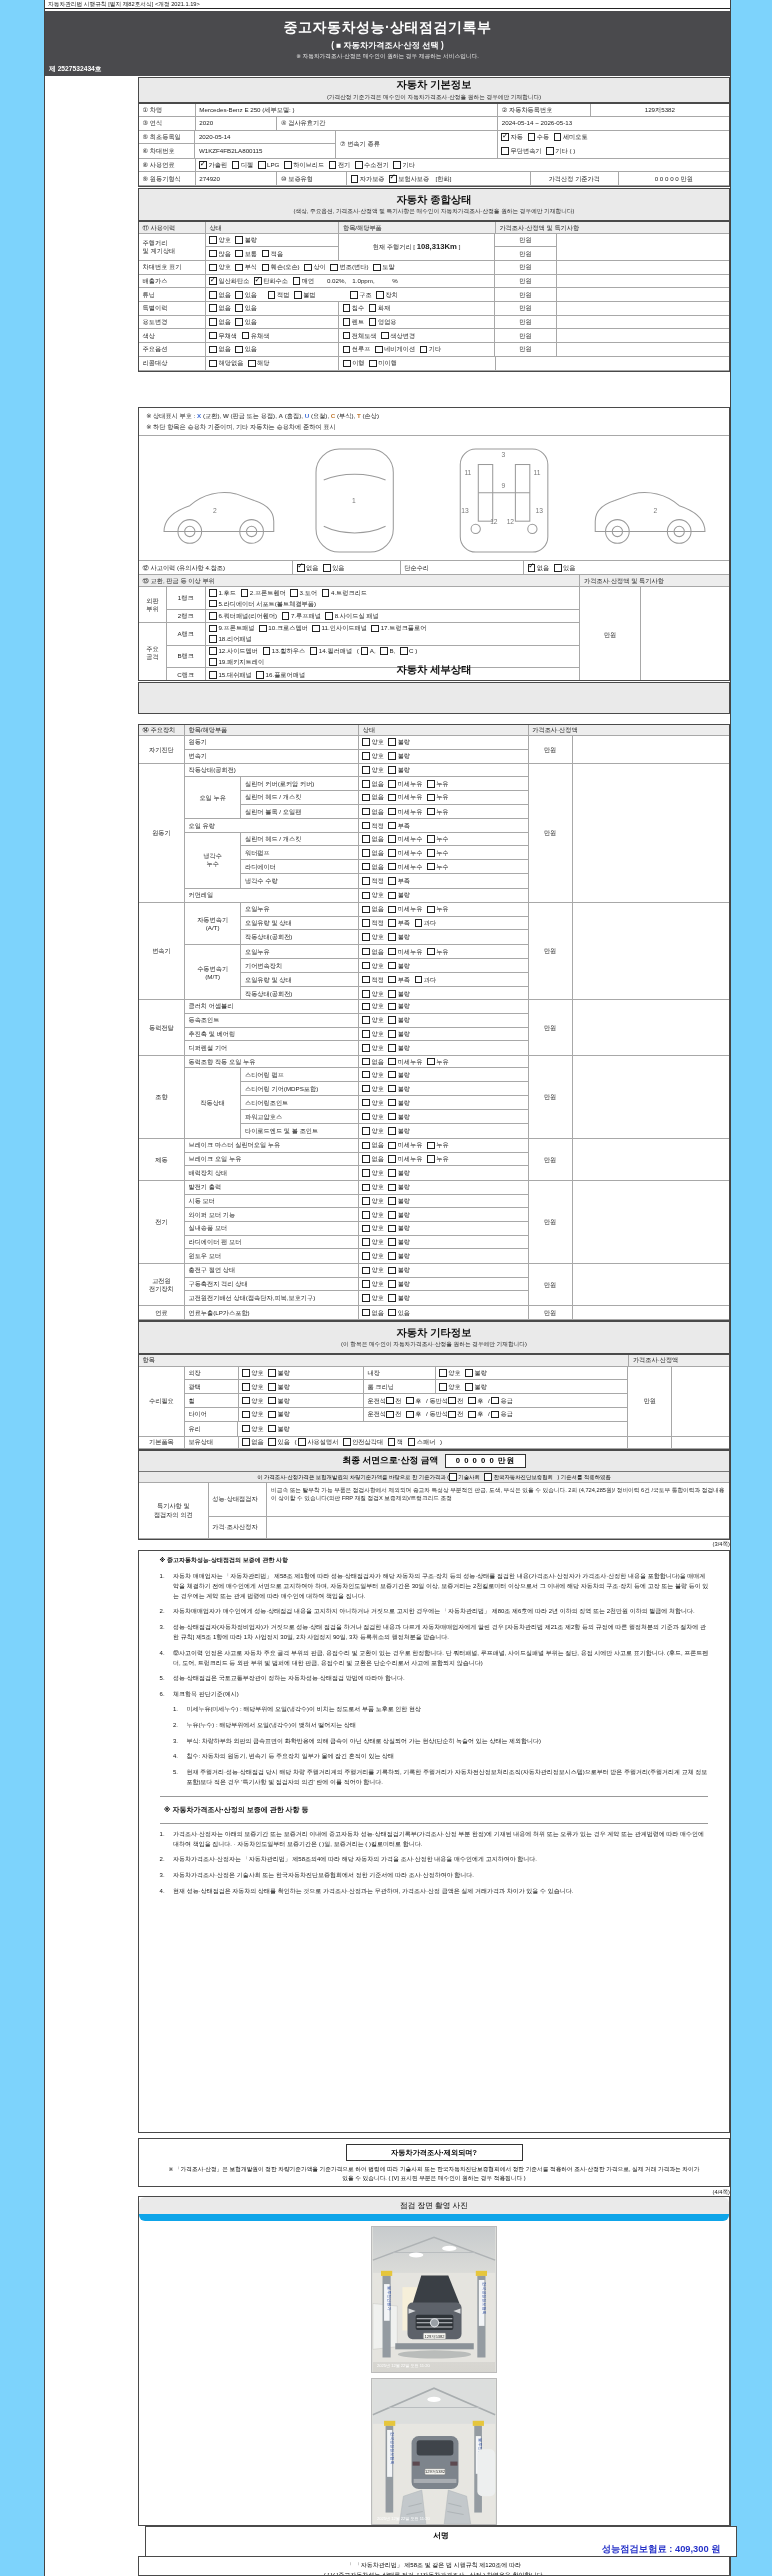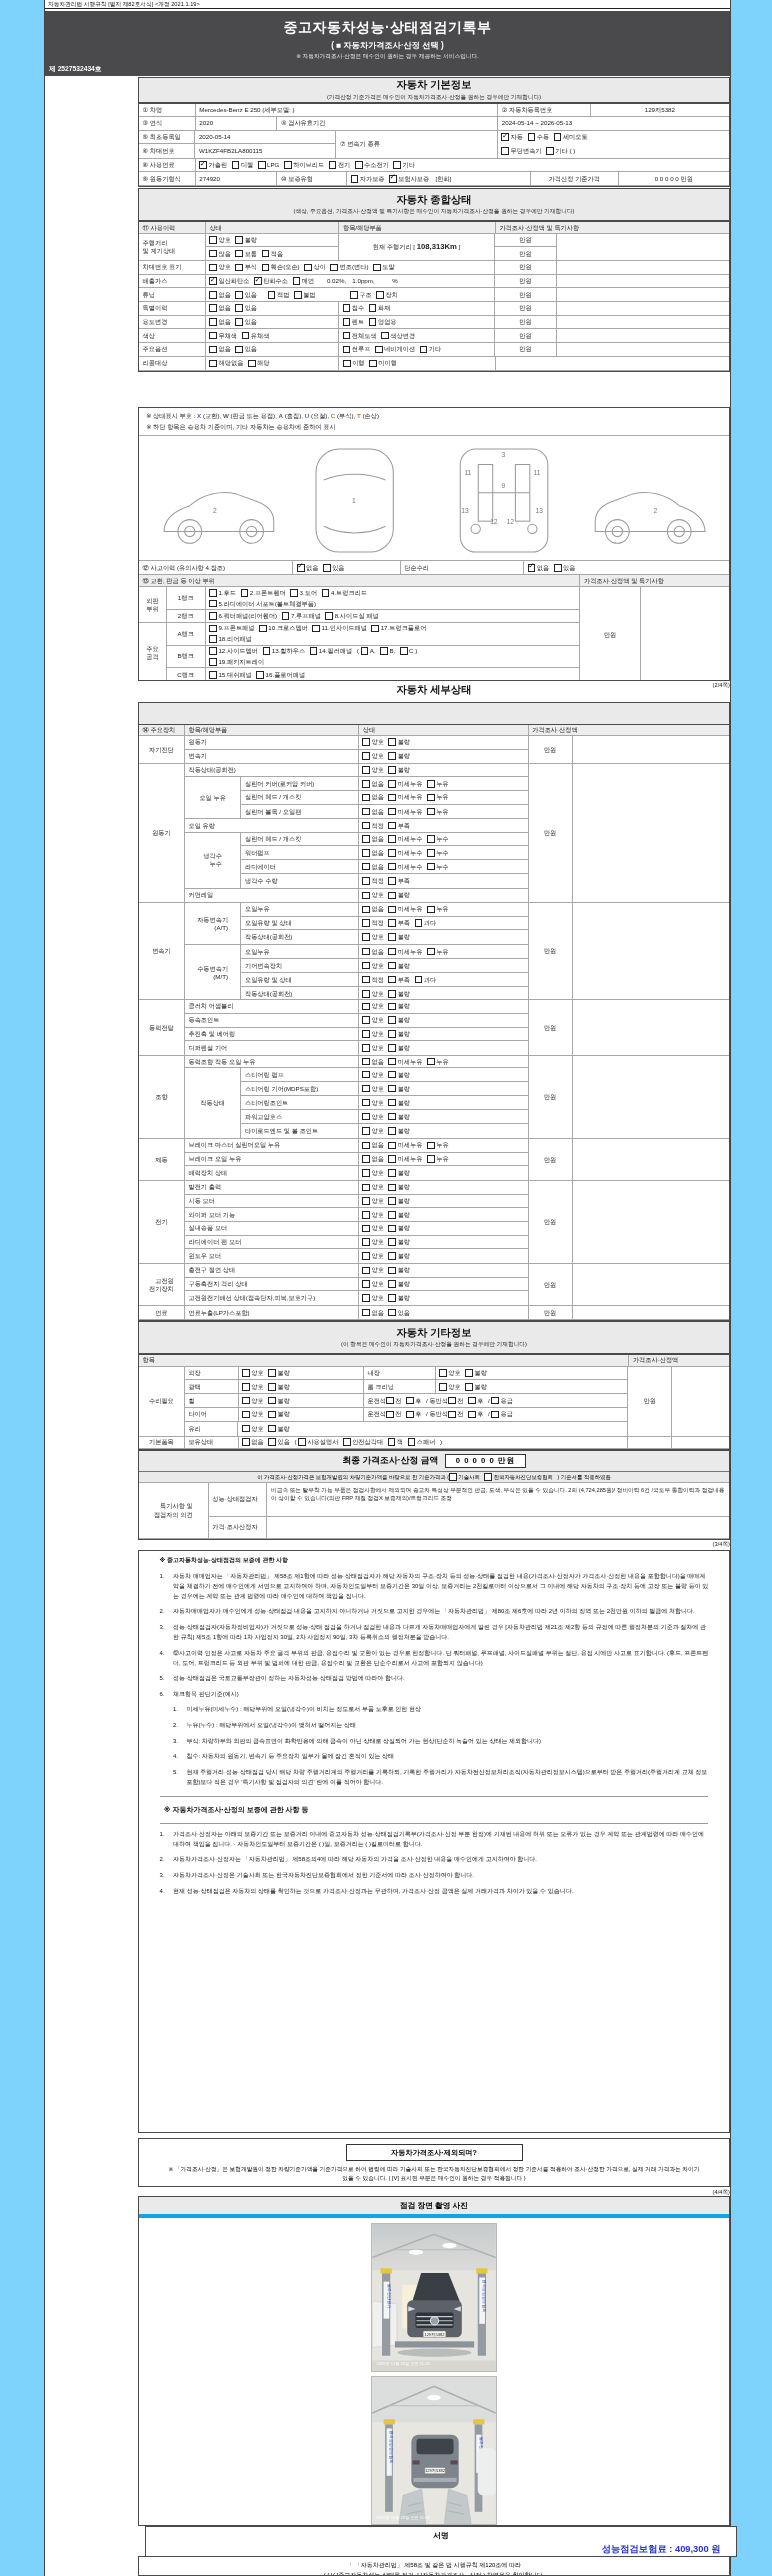--- a/index.html
+++ b/index.html
@@ -16,21 +16,21 @@
   .band{background:#eaeaea;border:1px solid #4a4a4a;display:flex;flex-direction:column;justify-content:center;align-items:center;text-align:center;}
   .band .bt{font-size:10.3px;font-weight:700;color:#111;}
   .band .bn{font-size:5.7px;color:#222;margin-top:1.5px;}
   .tbl{border:1px solid #4a4a4a;background:#fff;overflow:hidden;display:flex;flex-direction:column;}
   .hrow{display:flex;box-sizing:border-box;}
   .c{display:flex;align-items:center;flex-wrap:wrap;box-sizing:border-box;padding:1px 3.6px;border-right:0.5px solid #a8a8a8;border-bottom:0.5px solid #a8a8a8;font-size:6.2px;color:#222;overflow:hidden;white-space:pre-wrap;line-height:1.3;}
   .hrow>.c:last-child{border-right:none;}
   .stackc{padding:0;flex-direction:column;align-items:stretch;flex-wrap:nowrap;}
   .stackc>.hrow>.c{height:auto;}
   .stackc>.hrow:last-child>.c{border-bottom:none;}
-  .cen{justify-content:center;text-align:right;}
+  .cen{justify-content:center;text-align:center;}
   .hd{background:#ededed;}
   .lab{color:#222;}
   .sm{font-size:5.7px;line-height:1.45;align-items:flex-start;padding-top:2.6px;}
   .k{display:inline-flex;align-items:center;margin-right:4.6px;white-space:nowrap;}
   .bx{width:5.7px;height:5.7px;border:0.8px solid #222;margin-right:1.5px;position:relative;flex:none;background:#fff;}
   .k.on .bx:after{content:"\2713";position:absolute;left:-0.5px;top:-3.6px;font-size:7.7px;font-weight:700;color:#111;}
   .bg{font-size:7.7px;font-weight:600;}
   .brk{flex-basis:100%;height:1px;}
   .gap{display:inline-block;}
   .marker{position:absolute;width:592px;left:93px;text-align:right;font-size:5.7px;color:#222;}
@@ -40,21 +40,21 @@
   .pband .pl{font-size:8.8px;font-weight:700;}
   .pband .pv{font-size:7.7px;font-weight:600;border:0.8px solid #333;background:#fff;padding:1px 9.3px;letter-spacing:1px;}
   .pnote{font-size:5.4px;display:flex;justify-content:center;align-items:center;height:11.3px;border-bottom:0.5px solid #a8a8a8;background:#eaeaea;}
   .ntc{padding:5.2px 20.6px 4.1px 20.6px;font-size:6px;color:#111;line-height:1.66;}
   .ntitle{font-size:9.8px;font-weight:700;text-align:center;padding:7.2px 0 5.2px;border-bottom:0.5px solid #999;}
   .nitem{display:flex;margin-top:5.7px;}
   .nitem .no{width:13.4px;flex:none;}
   .nsub{margin-left:13.4px;}
   .nband{font-size:7px;font-weight:700;border-top:0.5px solid #999;border-bottom:0.5px solid #999;padding:7.2px 4.1px;margin-top:8.2px;}
   .pbox-title{display:block;margin:5.2px auto 4.1px;width:175px;text-align:center;border:1px solid #333;font-weight:700;font-size:7.2px;padding:2.6px 0;}
-  .photoband{background:#eaeaea;border-bottom:4px solid #0ea5e9;height:17.5px;display:flex;align-items:center;justify-content:center;font-size:7.7px;font-weight:700;}
+  .photoband{background:#eaeaea;border-bottom:7px solid #0ea5e9;height:17.5px;display:flex;align-items:center;justify-content:center;font-size:7.7px;font-weight:400;border-radius:6px;}
   .photo{width:124px;height:147px;margin:4.6px auto 0;display:block;border:0.5px solid #bbb;background:#dfe0dc;}
   .signbox{display:flex;flex-direction:column;}
   .sign-l{font-size:7.7px;font-weight:700;text-align:center;margin-top:4.1px;}
   .fee{color:#2733c9;font-size:9.3px;font-weight:700;text-align:right;padding-right:15.5px;margin-top:2.1px;}
   .confirm{font-size:6px;text-align:center;line-height:1.7;padding-top:3.1px;}
 </style>
 </head>
 <body>
 
 <div id="page">
@@ -481,21 +481,21 @@
                     <span class="bx"></span>
                     <span>16.플로어패널</span>
                   </span></div></div></div>
             <div class="c cen" style="width: 62px;">만원</div>
             <div class="c " style="width: 88px;"></div>
           </div>
         </div>
   </div>
   <div class="marker" style="top:682px;">(2/4쪽)</div>
 
-  <div class="abs band" style="top:702px;height:32px;gap:46px;">
+  <div class="abs band" style="top:682px;height:32px;gap:46px;">
     <div class="bt">자동차 세부상태</div>
     <div class="bn">(가격조사·산정액 및 특기사항은 매수인이 자동차가격조사·산정을 원하는 경우에만 기재합니다)</div>
   </div>
   <div id="tbl-detail" class="abs tbl" style="top:724px;height:597px;">
         <div class="hrow" style="height: 13px;">
           <div class="c hd" style="width: 46px;">⑭ 주요장치</div>
           <div class="c hd" style="width: 175px;">항목/해당부품</div>
           <div class="c hd" style="width: 170px;">상태</div>
           <div class="c hd" style="width: 201px;">가격조사·산정액</div>
         </div>
@@ -959,21 +959,21 @@
               <span class="bx"></span>
               <span>스패너</span>
             </span><span>)</span></div>
           <div class="c " style="width: 44px;"></div>
           <div class="c " style="width: 57px;"></div>
         </div>
       </div>
 
   <div class="abs tbl" style="top:1450px;height:90px;">
     <div class="pband">
-      <span class="pl">최종 가격조사·산정 금액</span>
+      <span class="pl">최종 서면으로·산정 금액</span>
       <span class="pv">0 0 0 0 0 만원</span>
     </div>
     <div class="pnote">
           <span>이 가격조사·산정가격은 보험개발원의 차량기준가액을 바탕으로 한 기준가격과 ( </span>
           <span class="k">
             <span class="bx"></span>
             <span>기술사회</span>
           </span>
           <span class="k">
             <span class="bx"></span>

